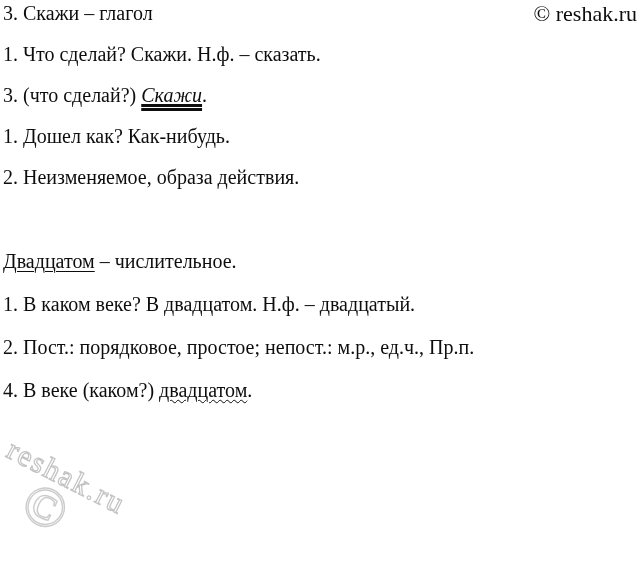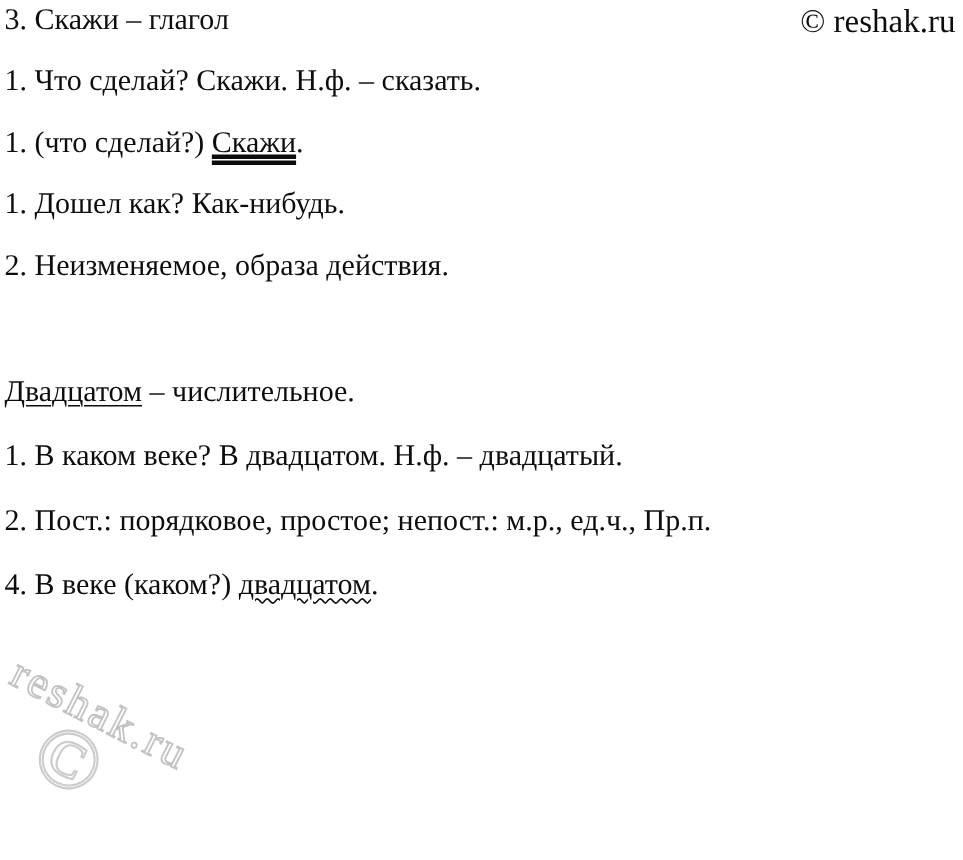--- a/index.html
+++ b/index.html
@@ -43,20 +43,21 @@
     text-decoration-line: underline;
     text-decoration-style: solid;
     text-decoration-thickness: 1px;
     text-underline-offset: 3px;
   }
   .u-double {
     text-decoration-line: underline;
     text-decoration-style: double;
     text-decoration-thickness: 3px;
     text-underline-offset: 2px;
+    font-style: italic;
   }
   .u-dashdot {
     text-decoration-line: underline;
     text-decoration-style: dashed;
     text-decoration-thickness: 1px;
     text-underline-offset: 3px;
   }
   .u-wavy {
     text-decoration-line: underline;
     text-decoration-style: wavy;
@@ -101,21 +102,21 @@
   <div class="wm-text">reshak.ru</div>
   <div class="wm-copy">©</div>
 
   <div class="content">
 
     <div class="row-top">
       <span class="line first">3. Скажи – глагол</span>
       <span class="credit">© reshak.ru</span>
     </div>
     <p class="line">1. Что сделай? Скажи. Н.ф. – сказать.</p>
-    <p class="line"><span>1. (что сделай?) </span><span class="u-double">Скажи</span><span>.</span></p>
+    <p class="line"><span>3. (что сделай?) </span><span class="u-double">Скажи</span><span>.</span></p>
 
     <p class="line">1. Дошел как? Как-нибудь.</p>
     <p class="line">2. Неизменяемое, образа действия.</p>
 
     <p class="line newsec"><span class="u-solid">Двадцатом</span><span> – числительное.</span></p>
     <p class="line sp20">1. В каком веке? В двадцатом. Н.ф. – двадцатый.</p>
     <p class="line sp20">2. Пост.: порядковое, простое; непост.: м.р., ед.ч., Пр.п.</p>
     <p class="line sp20"><span>4. В веке (каком?) </span><span class="u-wavy">двадцатом</span><span>.</span></p>
 
   </div>

